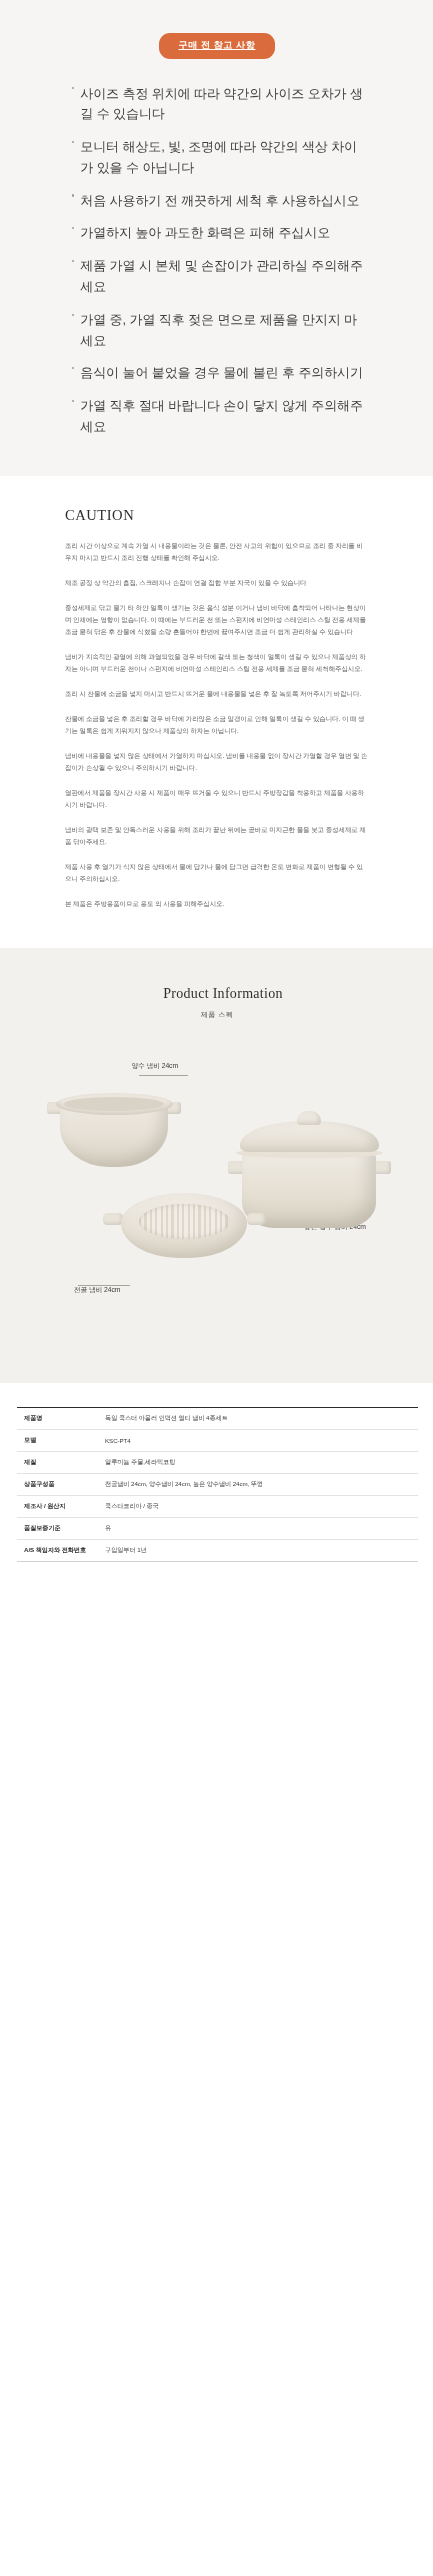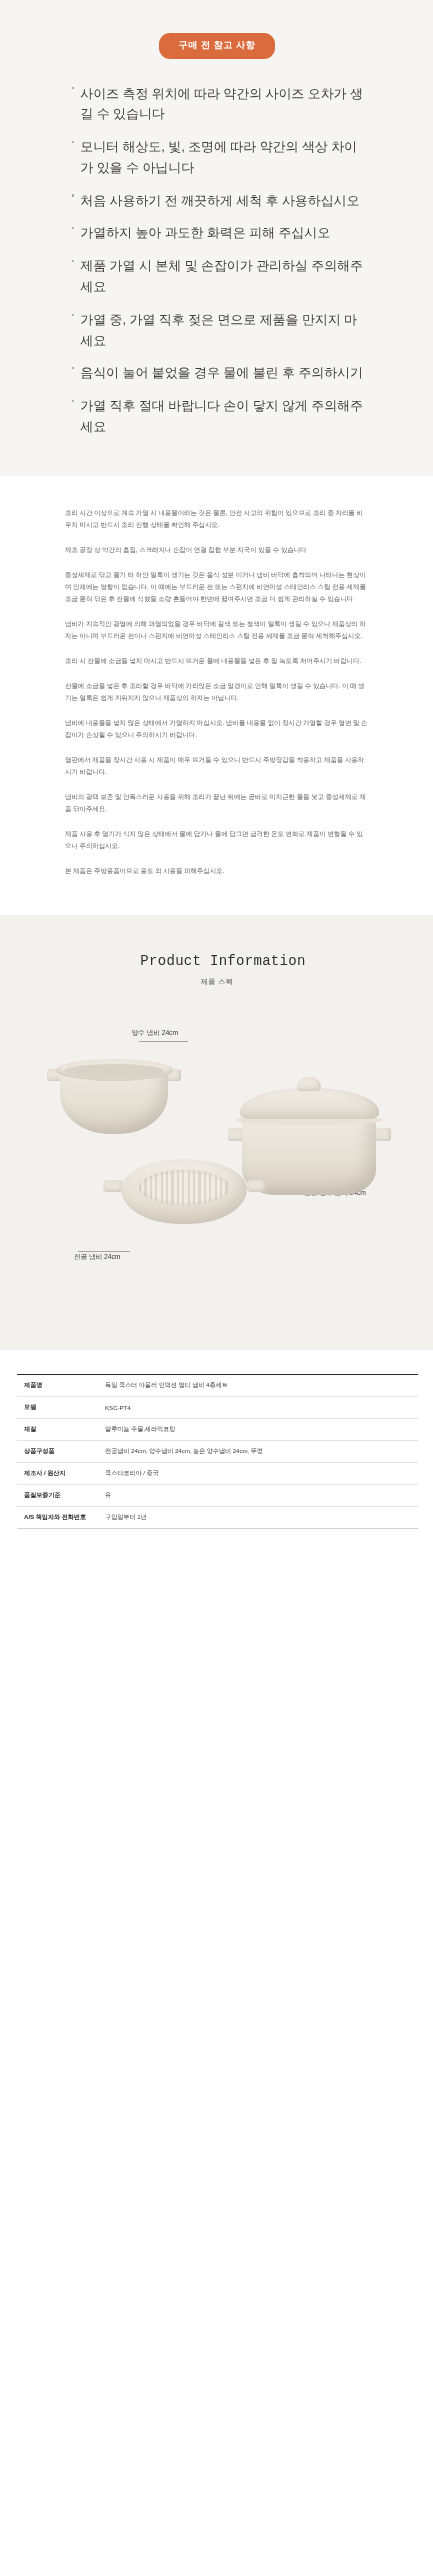--- a/index.html
+++ b/index.html
@@ -30,20 +30,21 @@
     width: 116px;
     margin: 0 auto 25px auto;
     background: #d96b3c;
     color: #ffffff;
     font-size: 9.2px;
     font-weight: bold;
     letter-spacing: 0.5px;
     text-align: center;
     padding: 6px 0 6.5px 0;
     border-radius: 11px;
+    text-decoration: underline;
   }
   .notice-list {
     list-style: none;
   }
   .notice-list li {
     position: relative;
     padding-left: 9.8px;
     font-size: 13px;
     line-height: 1.6;
     color: #3e3e3e;
@@ -87,21 +88,21 @@
   }
   .caution-p:last-child { margin-bottom: 0; }
 
   
   .product-section {
     background: #f3f1ee;
     padding: 38px 0 43px 0;
     text-align: center;
   }
   .product-title {
-    font-family: Liberation Mono, monospace;
+    font-family: Liberation Serif, serif;
     font-size: 14px;
     color: #2f2f2f;
     font-weight: normal;
     letter-spacing: 0.3px;
     padding-left: 12px;
   }
   .product-subtitle {
     font-size: 7px;
     color: #4a4a4a;
     margin-top: 7.6px;
@@ -276,20 +277,21 @@
         <li><span class="bullet"></span><span>제품 가열 시 본체 및 손잡이가 관리하실 주의해주세요</span></li>
         <li><span class="bullet"></span><span>가열 중, 가열 직후 젖은 면으로 제품을 만지지 마세요</span></li>
         <li><span class="bullet"></span><span>음식이 눌어 붙었을 경우 물에 불린 후 주의하시기</span></li>
         <li><span class="bullet"></span><span>가열 직후 절대 바랍니다 손이 닿지 않게 주의해주세요</span></li>
       </ul>
     </div>
   </section>
 
   <section class="caution-section">
     <div class="caution-inner">
+      <h2 class="caution-title">CAUTION</h2>
       <p class="caution-p">조리 시간 이상으로 계속 가열 시 내용물이라는 것은 물론, 안전 사고의 위험이 있으므로 조리 중 자리를 비우지 마시고 반드시 조리 진행 상태를 확인해 주십시오.</p>
       <p class="caution-p">제조 공정 상 약간의 흠집, 스크래치나 손잡이 연결 접합 부분 자국이 있을 수 있습니다</p>
       <p class="caution-p">중성세제로 닦고 물기 타 하얀 얼룩이 생기는 것은 음식 성분 이거나 냄비 바닥에 흡착되어 나타나는 현상이며 인체에는 영향이 없습니다. 이 때에는 부드러운 천 또는 스펀지에 비연마성 스테인리스 스틸 전용 세제를 조금 묻혀 닦은 후 찬물에 식혔을 소량 흔들어야 한번에 끓여주시면 조금 더 쉽게 관리하실 수 있습니다</p>
       <p class="caution-p">냄비가 지속적인 광열에 의해 과열되었을 경우 바닥에 갈색 또는 청색이 얼룩이 생길 수 있으나 제품상의 하자는 아니며 부드러운 천이나 스펀지에 비연마성 스테인리스 스틸 전용 세제를 조금 묻혀 세척해주십시오.</p>
       <p class="caution-p">조리 시 찬물에 소금을 넣지 마시고 반드시 뜨거운 물에 내용물을 넣은 후 잘 녹도록 저어주시기 바랍니다.</p>
       <p class="caution-p">찬물에 소금을 넣은 후 조리할 경우 바닥에 가라앉은 소금 알갱이로 인해 얼룩이 생길 수 있습니다. 이 때 생기는 얼룩은 쉽게 지워지지 않으나 제품상의 하자는 아닙니다.</p>
       <p class="caution-p">냄비에 내용물을 넣지 많은 상태에서 가열하지 마십시오. 냄비를 내용물 없이 장시간 가열할 경우 열변 및 손잡이가 손상될 수 있으니 주의하시기 바랍니다.</p>
       <p class="caution-p">열판에서 제품을 장시간 사용 시 제품이 매우 뜨거울 수 있으니 반드시 주방장갑을 착용하고 제품을 사용하시기 바랍니다.</p>
       <p class="caution-p">냄비의 광택 보존 및 얀톡스러운 사용을 위해 조리가 끝난 뒤에는 곧바로 미지근한 물을 붓고 중성세제로 제품 닦아주세요.</p>
       <p class="caution-p">제품 사용 후 열기가 식지 않은 상태에서 물에 담가나 물에 담그면 급격한 온도 변화로 제품이 변형될 수 있으니 주의하십시오.</p>

